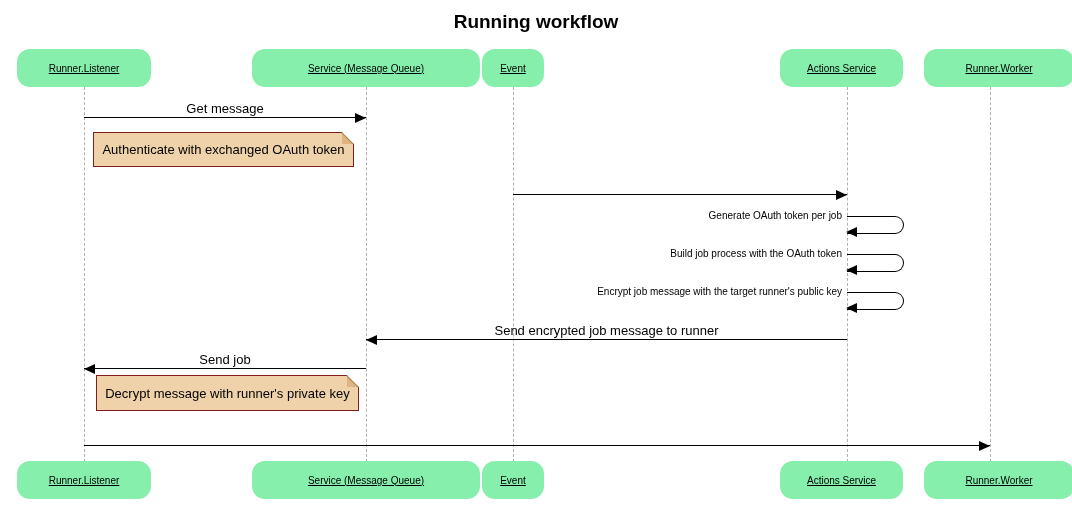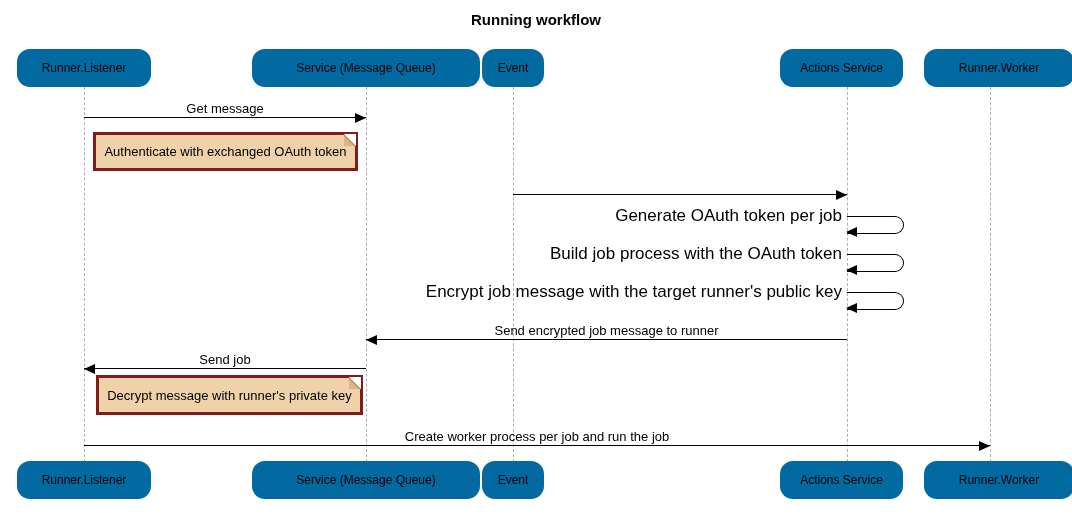--- a/index.html
+++ b/index.html
@@ -9,45 +9,46 @@
     height: 523px;
     background: #ffffff;
     font-family: "Liberation Sans", sans-serif;
     color: #000;
     overflow: hidden;
   }
   .title {
     position: absolute;
     left: 0; top: 11px; width: 1072px;
     text-align: center;
-    font-size: 15px;
+    font-size: 19px;
     font-weight: bold;
   }
   
   .lifeline {
     position: absolute;
     top: 87px; height: 375px; width: 0;
     border-left: 1px dashed #b0b0b0;
   }
   .ll-1 { left: 84px; }
   .ll-2 { left: 366px; }
   .ll-3 { left: 513px; }
   .ll-4 { left: 847px; }
   .ll-5 { left: 990px; }
   
   .actor {
     position: absolute;
     height: 38px;
-    background: #0369a1;
+    background: #86efac;
     border-radius: 13px;
     display: flex;
     align-items: center;
     justify-content: center;
-    font-size: 12px;
+    font-size: 10px;
     white-space: nowrap;
+    text-decoration: underline;
   }
   .row-top    { top: 49px; }
   .row-bottom { top: 461px; }
   .a-1 { left: 17px;  width: 134px; }
   .a-2 { left: 252px; width: 228px; }
   .a-3 { left: 482px; width: 62px;  }
   .a-4 { left: 780px; width: 123px; }
   .a-5 { left: 924px; width: 150px; }
   
   .msg { position: absolute; height: 21px; }
@@ -93,31 +94,31 @@
     border-right: 11px solid #000;
     border-top: 5px solid transparent;
     border-bottom: 5px solid transparent;
   }
   .s1 { top: 216px; }
   .s2 { top: 254px; }
   .s3 { top: 292px; }
   .loop-lbl {
     position: absolute;
     right: 230px;
-    font-size: 17px; line-height: 16px;
+    font-size: 10px; line-height: 16px;
     text-align: right; white-space: nowrap;
   }
   .sl1 { top: 208px; }
   .sl2 { top: 246px; }
   .sl3 { top: 284px; }
   
   .note {
     position: absolute;
     background: #efd2a9;
-    border: 3px solid #7f1d1d;
+    border: 1px solid #7f1d1d;
     display: flex;
     align-items: center;
     justify-content: center;
     font-size: 13px;
     white-space: nowrap;
   }
   .n1 { left: 93px; top: 132px; width: 259px; height: 33px; }
   .n2 { left: 96px; top: 375px; width: 261px; height: 34px; }
   .fold-flap {
     position: absolute; top: -1px; right: -1px;
@@ -197,21 +198,20 @@
   </div>
 
   <div class="note n2">
     <span>Decrypt message with runner's private key</span>
     <div class="fold-flap"></div>
     <div class="fold-cover"></div>
     <div class="fold-line"></div>
   </div>
 
   <div class="msg m5">
-    <div class="lbl">Create worker process per job and run the job</div>
     <div class="line"></div>
     <div class="head-r"></div>
   </div>
 
   <div class="actor row-top a-1">Runner.Listener</div>
   <div class="actor row-top a-2">Service (Message Queue)</div>
   <div class="actor row-top a-3">Event</div>
   <div class="actor row-top a-4">Actions Service</div>
   <div class="actor row-top a-5">Runner.Worker</div>
 

